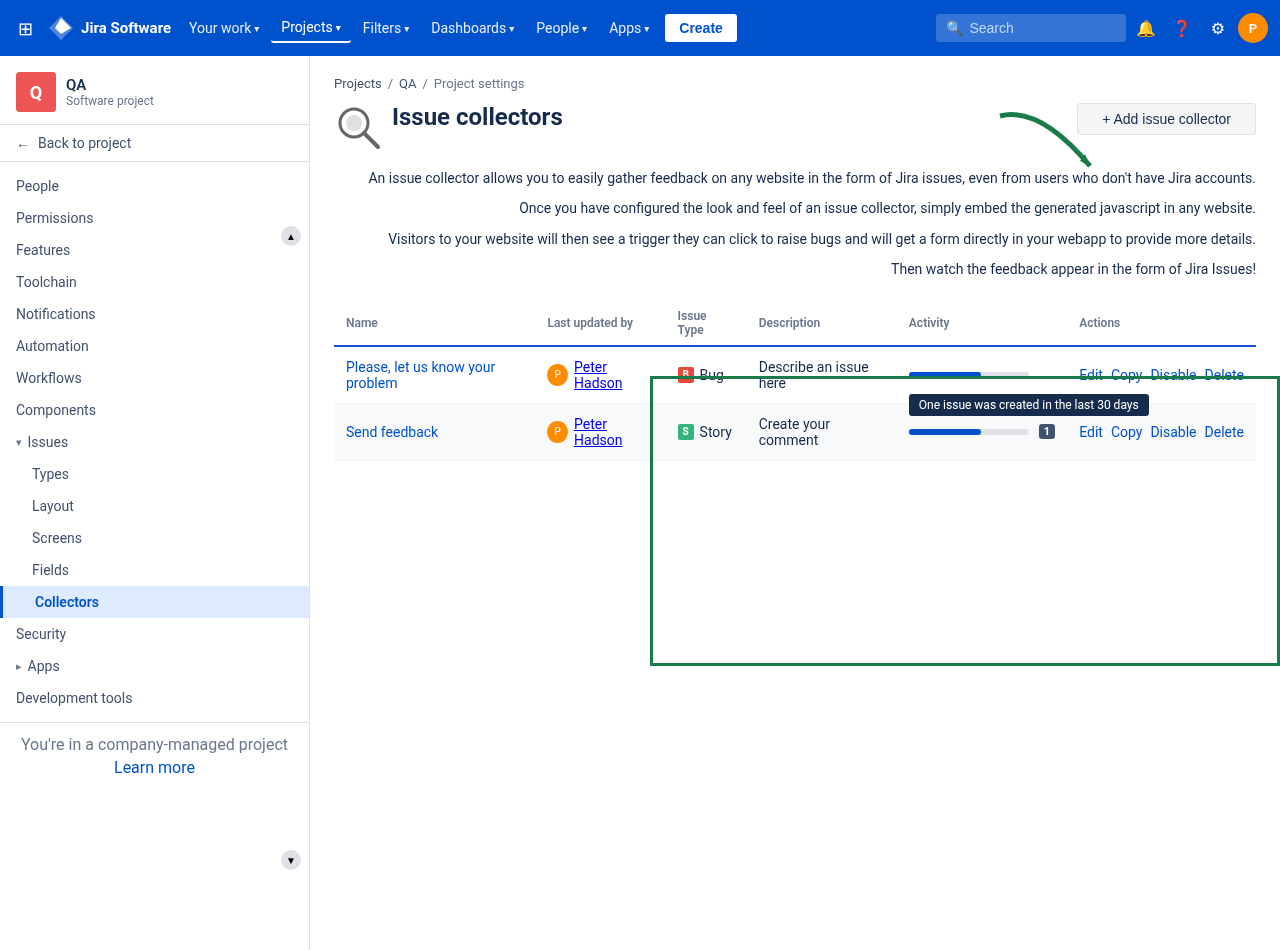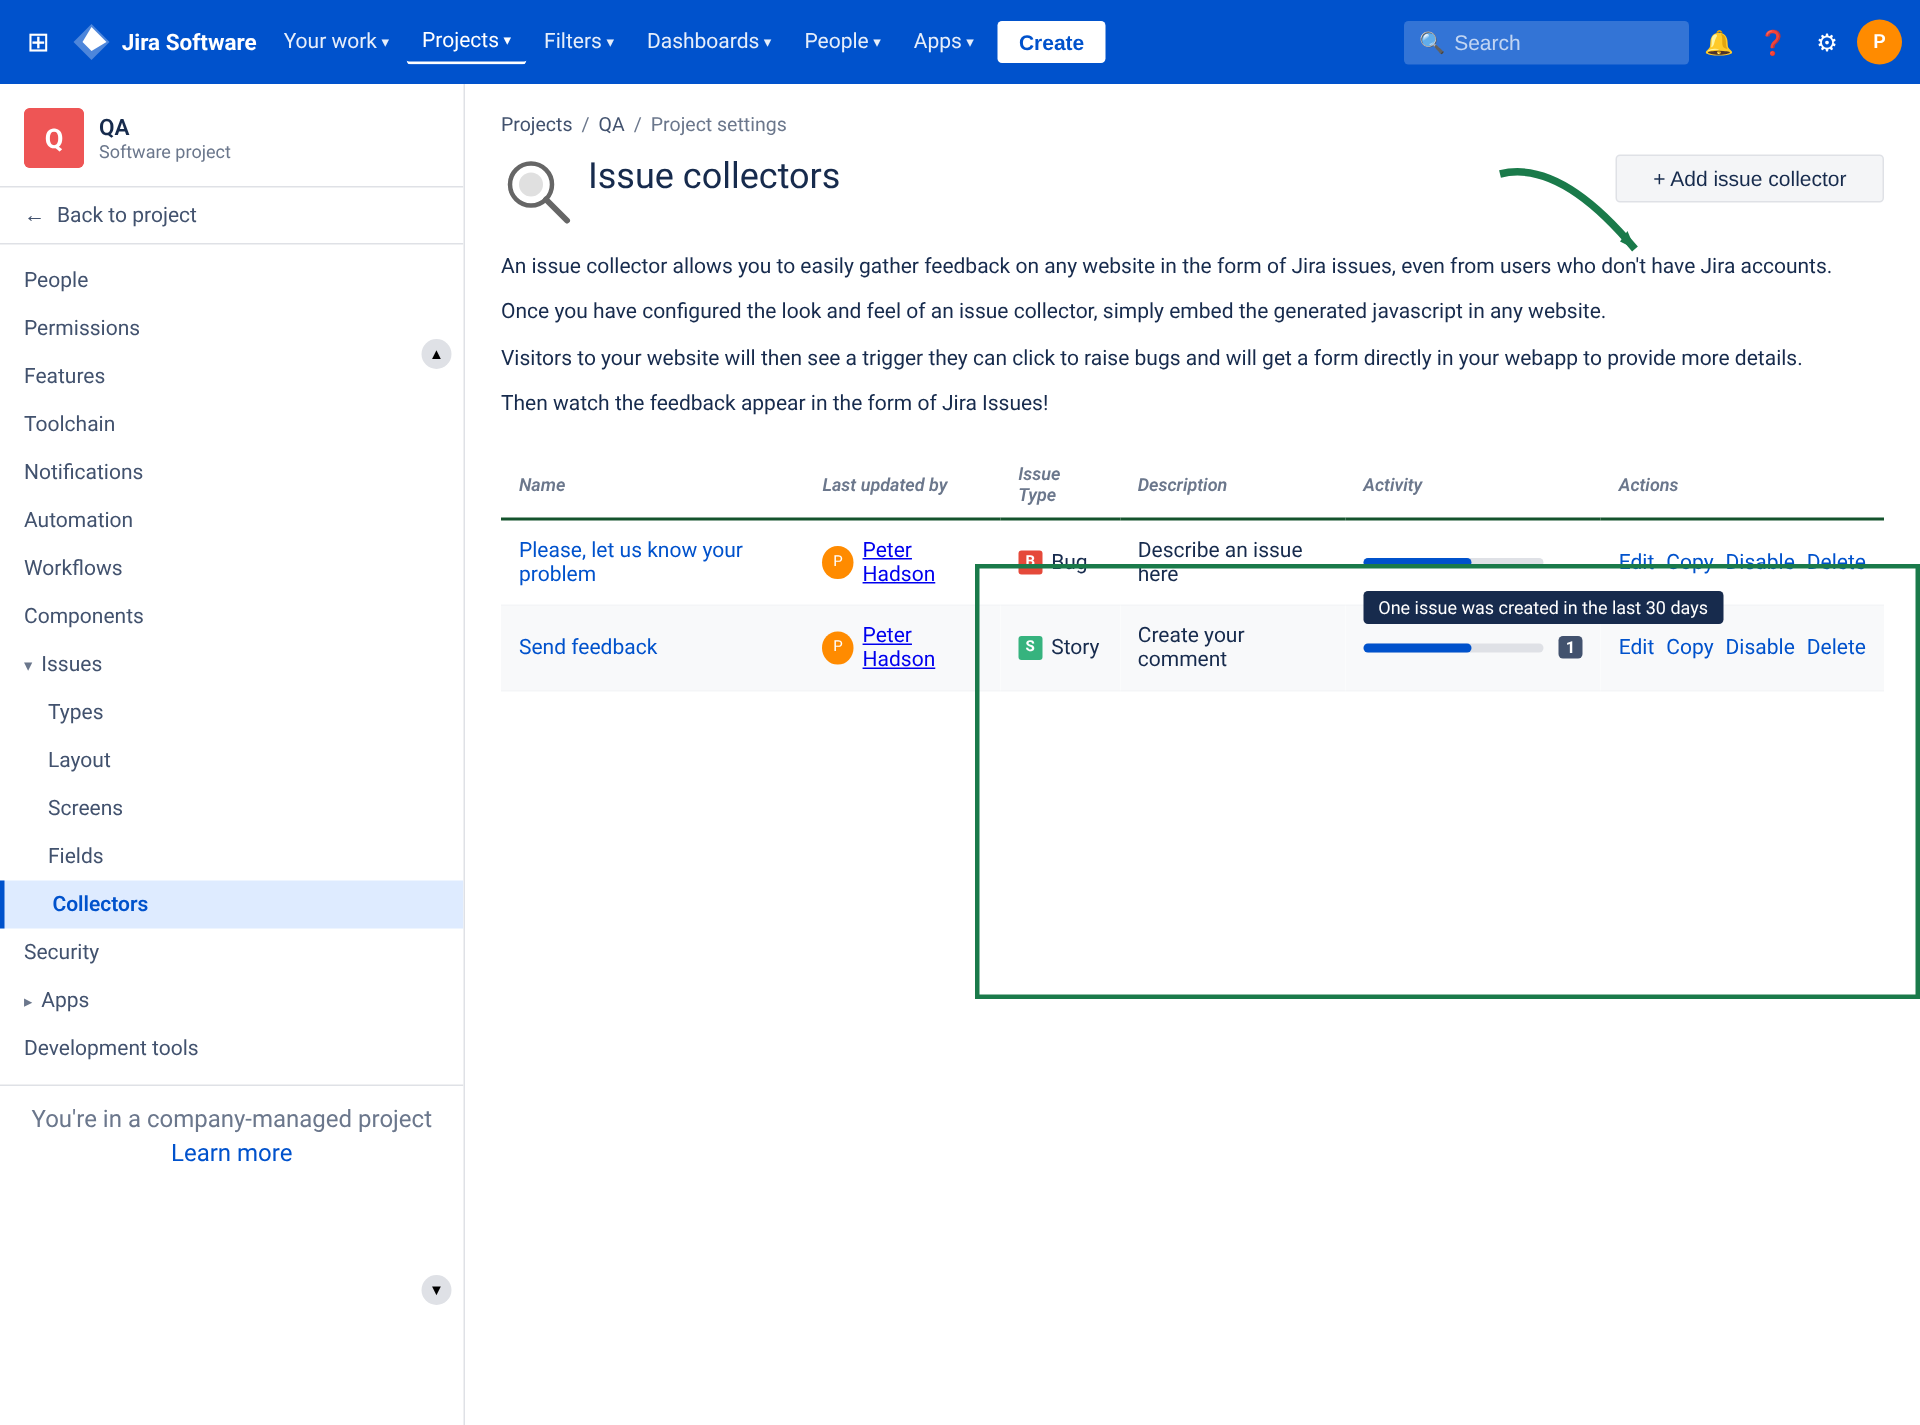--- a/index.html
+++ b/index.html
@@ -197,21 +197,21 @@
       align-items: flex-start;
       margin-bottom: 16px;
     }
     .page-header-icon {
       width: 48px; height: 48px;
       margin-right: 10px;
       flex-shrink: 0;
     }
     .page-title {
       font-size: 24px;
-      font-weight: 400;
+      font-weight: 700;
       color: #172b4d;
       margin-bottom: 2px;
     }
 
     
     .add-collector-btn {
       margin-left: auto;
       background: #f4f5f7;
       border: 1px solid #dfe1e6;
       padding: 7px 24px;
@@ -225,27 +225,26 @@
       white-space: nowrap;
       align-self: flex-start;
     }
 
     .description-block {
       font-size: 14px;
       color: #172b4d;
       line-height: 1.6;
       margin-bottom: 20px;
     }
-    .description-block p { margin-bottom: 8px; }
+    .description-block p { margin-bottom: 8px; text-align: right; }
 
     
     .collectors-table { width: 100%; border-collapse: collapse; margin-top: 8px; }
     .collectors-table thead tr {
-      border-bottom: 2px solid #14532d;
-      font-style: italic;
+      border-bottom: 2px solid #1d4ed8;
     }
     .collectors-table th {
       text-align: left;
       padding: 8px 12px;
       font-size: 12px;
       font-weight: 600;
       color: #6b778c;
       text-transform: none;
     }
     .collectors-table tbody tr {

